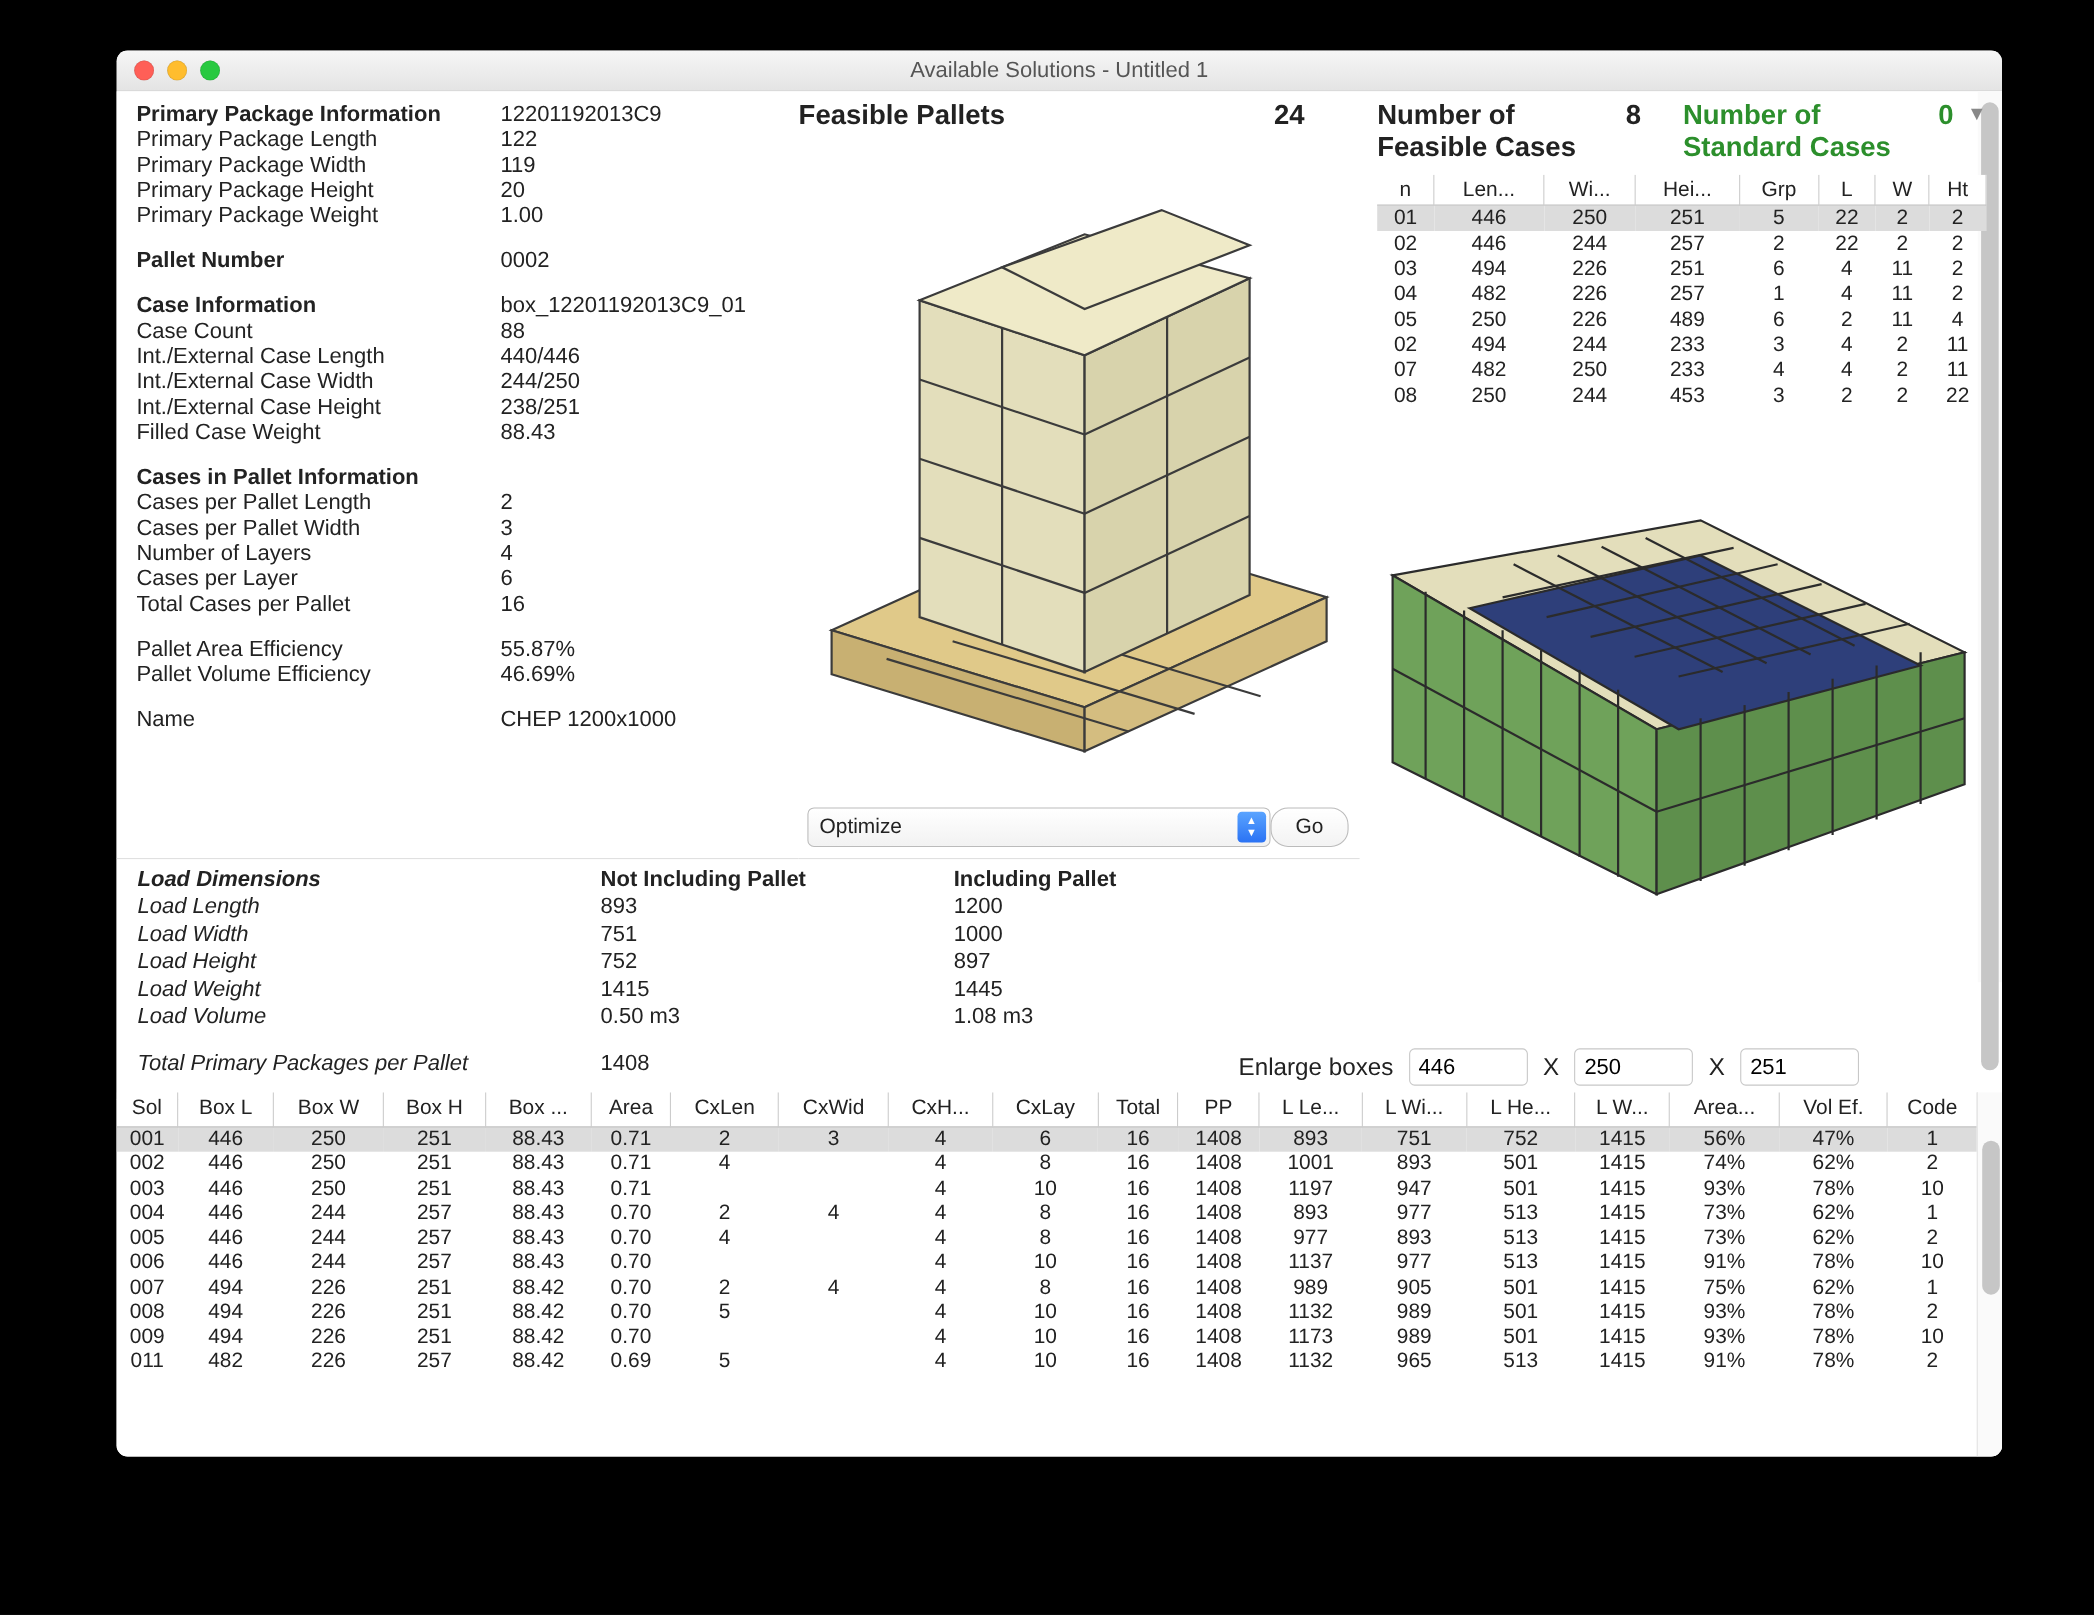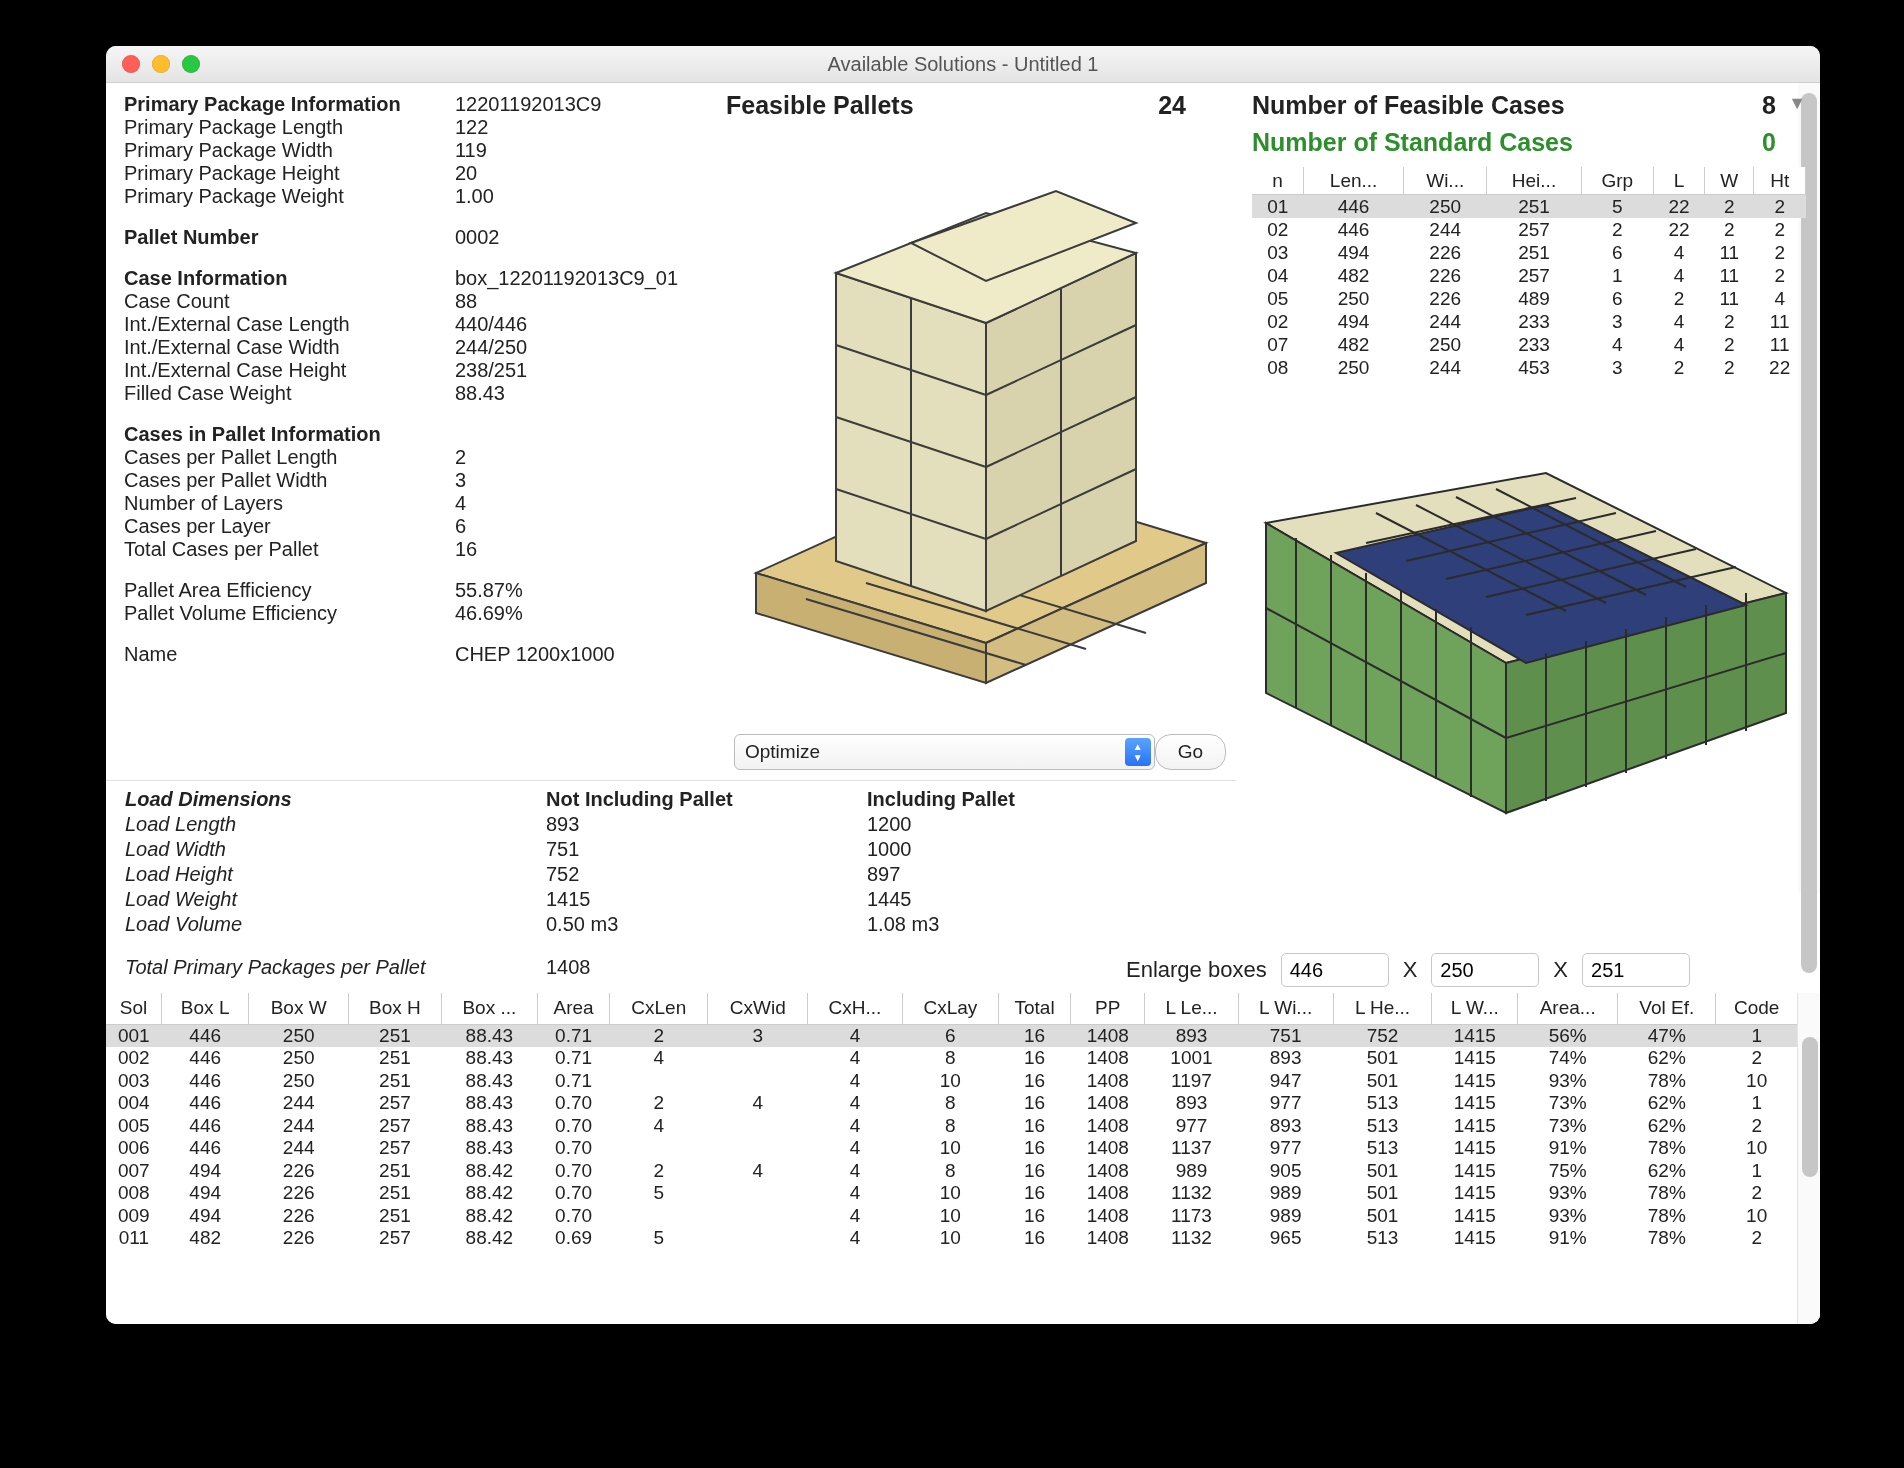--- a/index.html
+++ b/index.html
@@ -107,21 +107,21 @@
     display:flex; align-items:center; justify-content:center;
   }
 
   
   .right-panel {
     grid-column:3; grid-row:1 / span 2;
     padding:8px 14px 8px 16px;
     position:relative;
     font-size:20px;
   }
-  .right-headings { display:flex; flex-direction:column; gap:8px; }
+  .right-headings { display:flex; flex-direction:row; gap:8px; }
   .right-line { display:flex; justify-content:space-between; font-weight:700; font-size:25px; padding-right:30px; }
   .right-line.green .k, .right-line.green .v { color:#2c8f2c; }
   .disclosure {
     position:absolute; right:14px; top:10px; color:#888; font-size:18px;
   }
   .cases-table {
     margin-top:10px;
     font-family: "Helvetica Neue", Helvetica, Arial, sans-serif;
     font-size:19px;
     line-height:23px;

